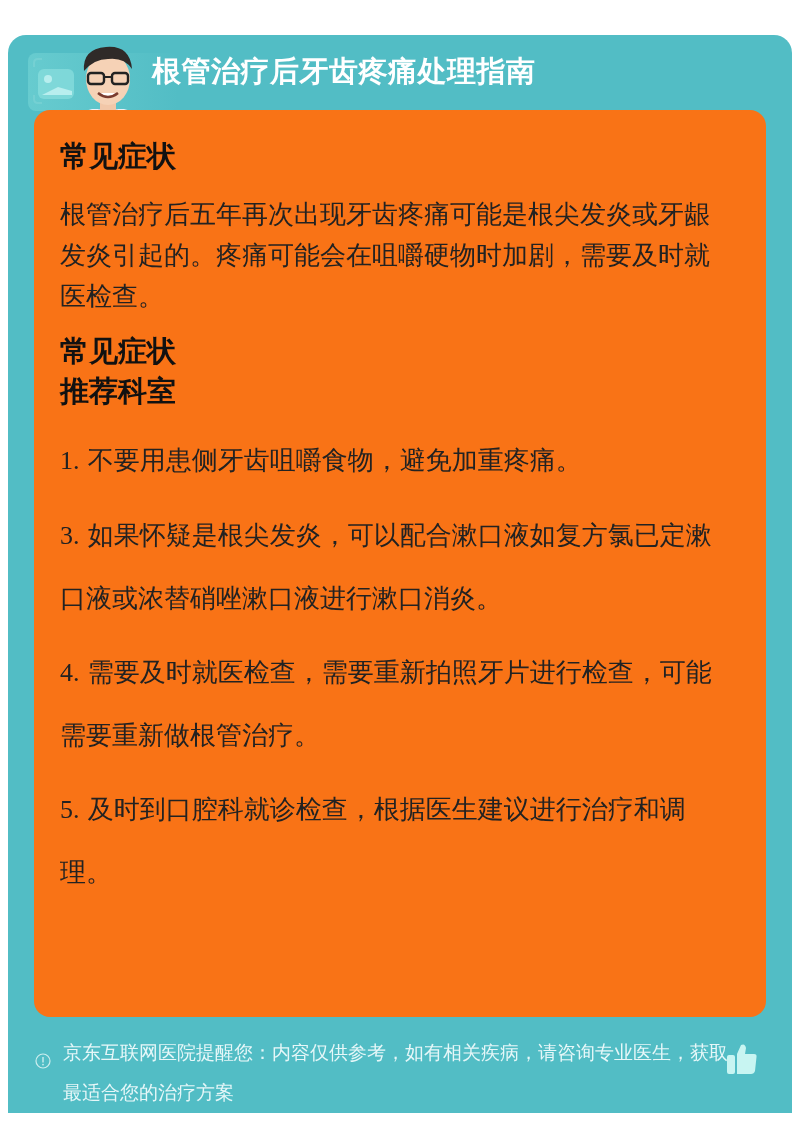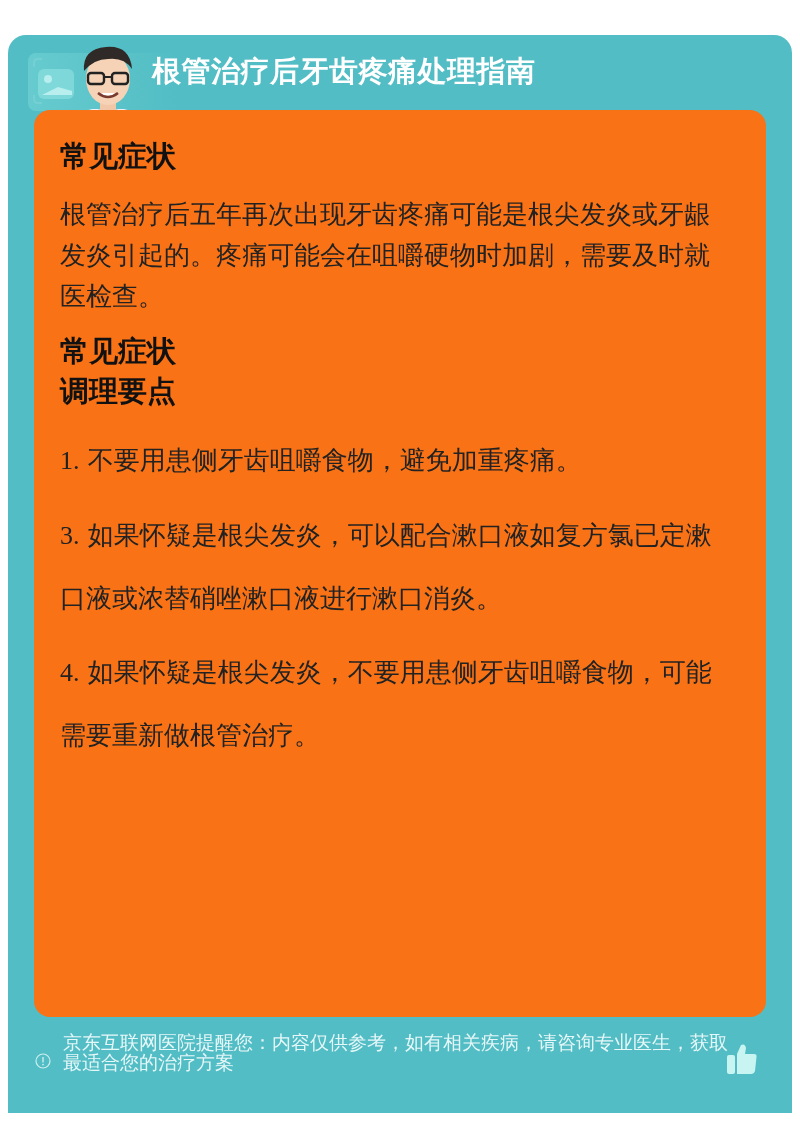--- a/index.html
+++ b/index.html
@@ -94,21 +94,21 @@
     .list-item .num {
       font-family: "Liberation Serif", "DejaVu Serif", serif;
     }
     .footer {
       position: absolute;
       left: 36px;
       top: 1032px;
       width: 700px;
       color: #e6f7f8;
       font-size: 19px;
-      line-height: 20px;
+      line-height: 40px;
     }
     .footer .info-icon {
       position: absolute;
       left: -1px;
       top: 21px;
       width: 16px;
       height: 16px;
     }
     .footer .text {
       margin-left: 27px;
@@ -146,25 +146,26 @@
   </svg>
   <div class="title" style="left:144px; top:17px;">根管治疗后牙齿疼痛处理指南</div>
 
   <div class="card" style="left:26px; top:75px;">
     <div class="content">
       <h2 class="section-title">常见症状</h2>
       <p class="para">根管治疗后五年再次出现牙齿疼痛可能是根尖发炎或牙龈发炎引起的。疼痛可能会在咀嚼硬物时加剧，需要及时就医检查。</p>
 
       <h2 class="section-title">常见症状</h2>
 
-      <h2 class="section-title">调理要点</h2>
+      <h2 class="section-title">推荐科室</h2>
       <div style="height:18px"></div>
       <p class="list-item"><span class="num">1.</span><span> 不要用患侧牙齿咀嚼食物，避免加重疼痛。</span></p>
       <p class="list-item"><span class="num">3.</span><span> 如果怀疑是根尖发炎，可以配合漱口液如复方氯已定漱口液或浓替硝唑漱口液进行漱口消炎。</span></p>
-      <p class="list-item"><span class="num">4.</span><span> 如果怀疑是根尖发炎，不要用患侧牙齿咀嚼食物，可能需要重新做根管治疗。</span></p>
+      <p class="list-item"><span class="num">4.</span><span> 需要及时就医检查，需要重新拍照牙片进行检查，可能需要重新做根管治疗。</span></p>
+      <p class="list-item"><span class="num">5.</span><span> 及时到口腔科就诊检查，根据医生建议进行治疗和调理。</span></p>
     </div>
   </div>
 </div>
 
 <div class="footer">
   <svg class="info-icon" viewBox="0 0 16 16">
     <circle cx="8" cy="8" r="7" fill="none" stroke="#cdeeee" stroke-width="1.2"></circle>
     <line x1="8" y1="4" x2="8" y2="9.5" stroke="#cdeeee" stroke-width="1.4"></line>
     <circle cx="8" cy="11.6" r="0.9" fill="#cdeeee"></circle>
   </svg>

